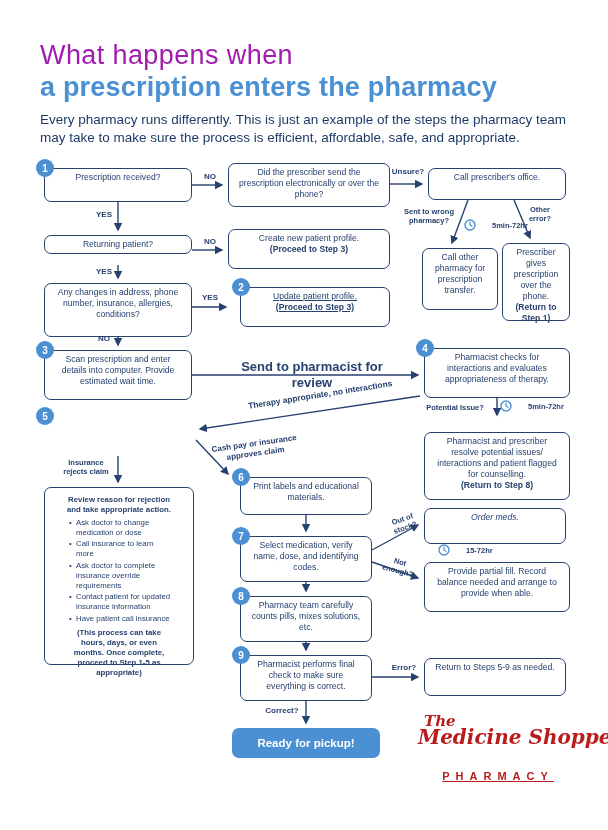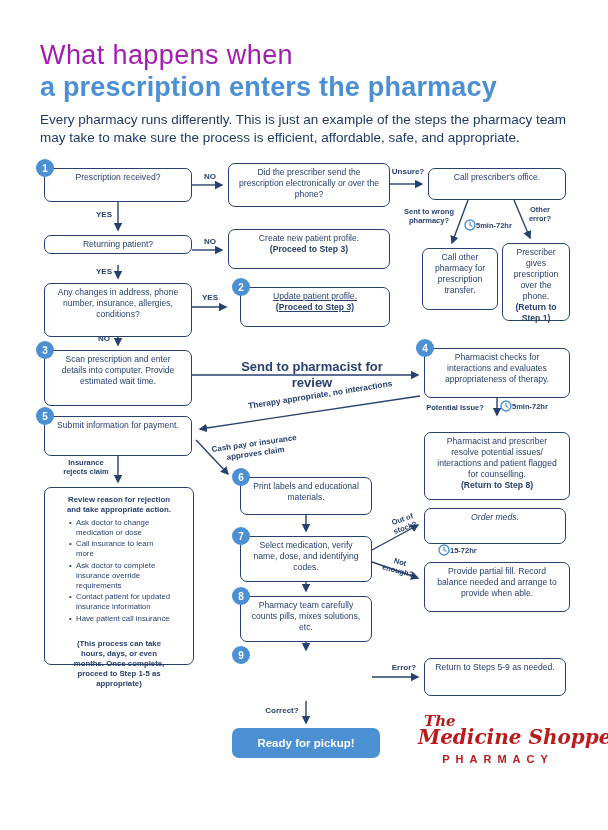--- a/index.html
+++ b/index.html
@@ -18,38 +18,38 @@
          text-align:center; color:#27416f; font-size:8.6px; line-height:1.28; padding:3px 10px; }
   .box .bold-part { font-weight:bold; }
 
   .step { position:absolute; z-index:3; width:18px; height:18px; border-radius:50%; background:#4a90d2;
           color:#fff; font-weight:bold; font-size:10px; display:flex; align-items:center; justify-content:center; }
 
   .lbl { position:absolute; z-index:2; color:#27416f; font-weight:bold; font-size:8px; text-align:center; line-height:1.2; }
   .lbl.sm { font-size:7.5px; }
   .rot { transform-origin:left top; }
 
-  .clockwrap { position:absolute; z-index:2; display:flex; align-items:center; gap:0;
+  .clockwrap { position:absolute; z-index:2; display:flex; align-items:center; gap:16px;
                color:#27416f; font-weight:bold; font-size:7.5px; }
 
   .rej { padding:7px 22px; justify-content:flex-start; font-size:7.8px; }
   .rej-intro { font-weight:bold; margin-bottom:3px; }
   .rej-list { list-style:none; text-align:left; width:100%; margin:0; padding:0 0 0 2px; }
   .rej-list li { padding-left:7px; position:relative; margin-bottom:1.5px; }
   .rej-list li::before { content:"\2022"; position:absolute; left:0; top:0; }
-  .rej-note { font-weight:bold; margin-top:14px; }
+  .rej-note { font-weight:bold; margin-top:3px; }
 
   .ready { position:absolute; z-index:2; background:#4a90d2; color:#fff; font-weight:bold; font-size:11.5px;
            display:flex; align-items:center; justify-content:center; border-radius:7px; }
 
   .logo { position:absolute; z-index:2; color:#b91c1c; text-align:center; }
   .logo-the  { font-family:"DejaVu Serif", serif; font-style:italic; font-weight:bold; font-size:15px;
                text-align:left; margin-left:6px; margin-bottom:-5px; }
   .logo-name { font-family:"DejaVu Serif", serif; font-style:italic; font-weight:bold; font-size:20px; white-space:nowrap; }
-  .logo-word { letter-spacing:6px; font-weight:bold; font-size:11px; margin-top:4px; }
+  .logo-word { letter-spacing:6px; font-weight:bold; font-size:11px; margin-top:21px;text-decoration:underline; }
 </style>
 </head>
 <body>
 
 <div class="page">
 
   <div class="hdr-line1">What happens when</div>
   <div class="hdr-line2">a prescription enters the pharmacy</div>
   <div class="hdr-sub">Every pharmacy runs differently. This is just an example of the steps the pharmacy team may take to make sure the process is efficient, affordable, safe, and appropriate.</div>
 
@@ -144,21 +144,21 @@
   <div class="lbl" style="left:196px;top:293px;width:28px;">YES</div>
 
   <div class="box" style="left:240px;top:287px;width:150px;height:40px;text-decoration:underline;">
     <span>Update patient profile.</span>
     <span class="bold-part">(Proceed to Step 3)</span>
   </div>
   <div class="step" style="left:232px;top:278px;">2</div>
 
   <div class="lbl" style="left:92px;top:334px;width:24px;">NO</div>
 
-  <div class="box" style="left:44px;top:350px;width:148px;height:56px;">
+  <div class="box" style="left:44px;top:350px;width:148px;height:50px;">
     <span>Scan prescription and enter details into computer. Provide estimated wait time.</span>
   </div>
   <div class="step" style="left:36px;top:341px;">3</div>
 
   <div class="lbl" style="left:232px;top:359px;width:160px;font-size:13px;">Send to pharmacist for review</div>
 
   <div class="box" style="left:424px;top:348px;width:146px;height:50px;">
     <span>Pharmacist checks for interactions and evaluates appropriateness of therapy.</span>
   </div>
   <div class="step" style="left:416px;top:339px;">4</div>
@@ -173,23 +173,20 @@
     <span>5min-72hr</span>
   </div>
 
   <div class="box" style="left:424px;top:420px;width:146px;height:68px;margin-top:12px;">
     <span>Pharmacist and prescriber resolve potential issues/ interactions and patient flagged for counselling.</span>
     <span class="bold-part">(Return to Step 8)</span>
   </div>
 
   <div class="lbl rot" style="left:228px;top:404px;width:185px;font-size:8.4px;transform:rotate(-9deg);">Therapy appropriate, no interactions</div>
 
-  <div class="box" style="left:44px;top:416px;width:148px;height:40px;">
-    <span>Submit information for payment.</span>
-  </div>
   <div class="step" style="left:36px;top:407px;">5</div>
 
   <div class="lbl sm" style="left:56px;top:458px;width:60px;">Insurance rejects claim</div>
 
   <div class="lbl rot" style="left:204px;top:446px;width:100px;transform:rotate(-8deg);">Cash pay or insurance approves claim</div>
 
   <div class="box rej" style="left:44px;top:487px;width:150px;height:178px;">
     <div class="rej-intro">Review reason for rejection and take appropriate action.</div>
     <ul class="rej-list">
       <li>Ask doctor to change medication or dose</li>
@@ -229,20 +226,23 @@
 
   <div class="box" style="left:240px;top:596px;width:132px;height:46px;">
     <span>Pharmacy team carefully counts pills, mixes solutions, etc.</span>
   </div>
 
   <div class="box" style="left:424px;top:562px;width:146px;height:50px;">
     <span>Provide partial fill. Record balance needed and arrange to provide when able.</span>
   </div>
   <div class="step" style="left:232px;top:587px;">8</div>
 
+  <div class="box" style="left:240px;top:655px;width:132px;height:46px;">
+    <span>Pharmacist performs final check to make sure everything is correct.</span>
+  </div>
   <div class="step" style="left:232px;top:646px;">9</div>
 
   <div class="lbl" style="left:384px;top:663px;width:40px;">Error?</div>
 
   <div class="box" style="left:424px;top:658px;width:142px;height:38px;">
     <span>Return to Steps 5-9 as needed.</span>
   </div>
 
   <div class="lbl" style="left:260px;top:706px;width:44px;">Correct?</div>
 

